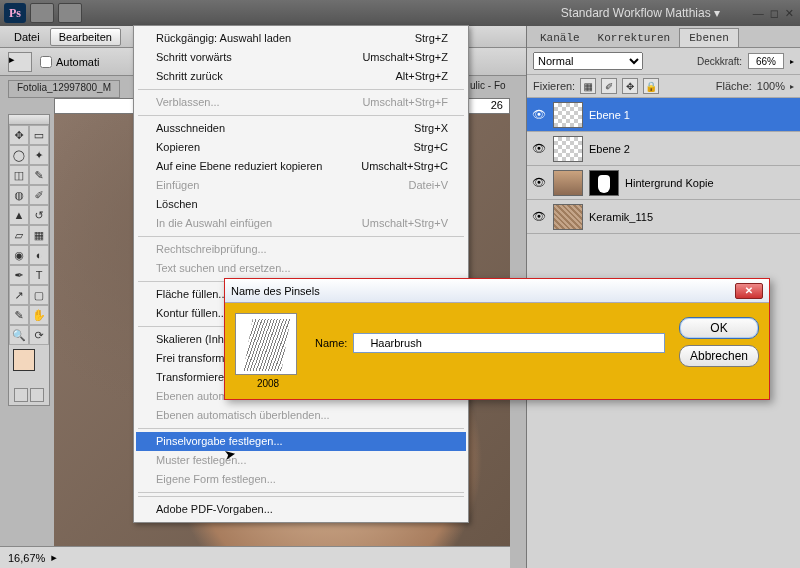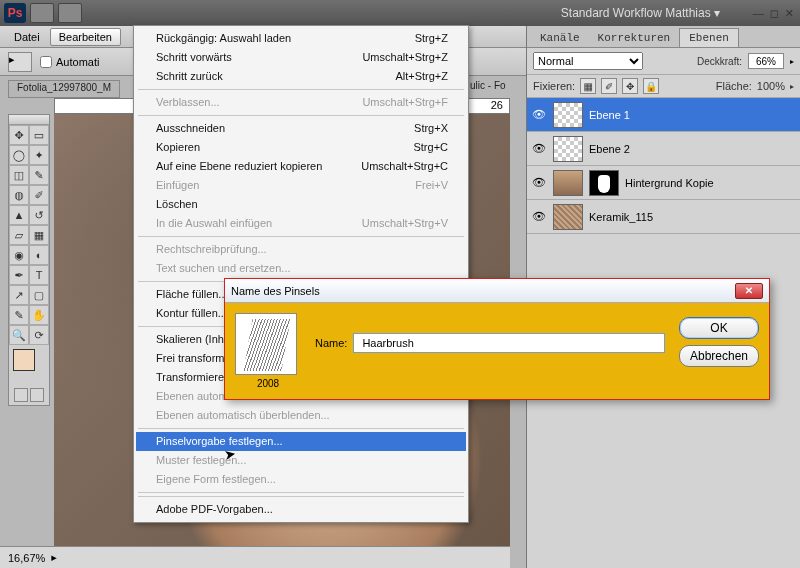--- a/index.html
+++ b/index.html
@@ -1,19 +1,19 @@
 <!DOCTYPE html>
 <html><head>
 <meta charset="utf-8">
 <style>
 * { margin: 0; padding: 0; box-sizing: border-box; font-family: "Segoe UI", Tahoma, sans-serif; font-size: 11px; }
 body { background: #b8b8b8; width: 800px; height: 568px; overflow: hidden; position: relative; }
 
 .titlebar { height: 26px; background: linear-gradient(#6f6f6f,#535353); display: flex; align-items: center; padding: 2px 4px; gap: 4px; }
-.titlebar .app-icon { width: 22px; height: 20px; background: #0a2e52; color: #ef4444; display: flex; align-items: center; justify-content: center; font-weight: bold; border-radius: 3px; font-size: 12px; }
+.titlebar .app-icon { width: 22px; height: 20px; background: #0a2e52; color: #f9a8d4; display: flex; align-items: center; justify-content: center; font-weight: bold; border-radius: 3px; font-size: 12px; font-family: Liberation Serif, serif; }
 .titlebar .tb-btn { width: 24px; height: 20px; background: #888; border: 1px solid #444; border-radius: 2px; }
 .titlebar .dropdown { position: absolute; right: 80px; color: #ddd; font-size: 12px; }
 .titlebar .win-controls { position: absolute; right: 6px; display: flex; gap: 6px; color: #333; font-size: 13px; }
 
 .menubar { height: 22px; background: linear-gradient(#d9d9d9,#c5c5c5); display: flex; align-items: center; padding: 0 6px; gap: 2px; border-bottom: 1px solid #888; }
 .menubar .menu-item { padding: 2px 8px; border-radius: 2px; cursor: default; }
 .menubar .menu-item.active { background: linear-gradient(#fff,#dcdcdc); border: 1px solid #888; }
 
 .options-bar { height: 28px; background: linear-gradient(#d8d8d8,#c4c4c4); border-bottom: 1px solid #888; display: flex; align-items: center; padding: 0 8px; gap: 8px; }
 .options-bar .tool-thumb { width: 24px; height: 20px; border: 1px solid #888; background: #dcdcdc; }
@@ -73,21 +73,21 @@
 .dialog { position: absolute; left: 224px; top: 278px; width: 546px; background: #eab308; border: 1px solid #d02020; box-shadow: 3px 3px 8px rgba(0,0,0,0.35); z-index: 100; }
 .dialog .dlg-title { height: 24px; background: linear-gradient(#fff,#e2e9f4); display: flex; align-items: center; padding: 0 6px; border-bottom: 1px solid #aab; }
 .dialog .dlg-title .t { flex: 1; font-size: 11px; }
 .dialog .dlg-title .close { width: 28px; height: 16px; background: linear-gradient(#e88,#c33); border: 1px solid #822; border-radius: 2px; color: #fff; display:flex; align-items:center; justify-content:center; font-size: 10px; font-weight: bold; }
 .dialog .dlg-body { padding: 10px; display: flex; gap: 14px; align-items: flex-start; }
 .dialog .preview { width: 66px; }
 .dialog .preview .pv-img { width: 62px; height: 62px; border: 1px solid #888; background: #fff; position: relative; overflow: hidden; }
 .dialog .preview .pv-img::after { content:""; position:absolute; left:12px; top:5px; width:38px; height:52px; background: repeating-linear-gradient(100deg, rgba(60,60,60,0.65) 0 1px, transparent 1px 3px); transform: skewX(-10deg); }
 .dialog .preview .pv-cap { text-align: center; font-size: 10px; margin-top: 3px; }
 .dialog .name-row { display: flex; align-items: center; gap: 6px; flex: 1; margin-top: 20px; }
-.dialog .name-row input { flex: 1; height: 20px; border: 1px solid #7a9ac7; padding: 0 8px; font-size: 11px; }
+.dialog .name-row input { flex: 1; height: 20px; border: 1px solid #7a9ac7; padding: 0 16px; font-size: 11px; }
 .dialog .btns { display: flex; flex-direction: column; gap: 6px; margin-top: 4px; }
 .dialog .btns button { width: 80px; height: 22px; border: 1px solid #7a7a7a; background: linear-gradient(#fdfdfd,#e4e4e4); border-radius: 10px; font-size: 12px; }
 .dialog .btns button.primary { border: 1px solid #3a6db0; box-shadow: 0 0 0 1px #aecdf3 inset; }
 
 .statusbar { position:absolute; left:0; bottom:0; height:22px; width:510px; background:#d8d8d8; border-top:1px solid #888; display:flex; align-items:center; padding:0 8px; font-size:11px; }
 </style>
 </head>
 <body>
 
 <div class="titlebar">
@@ -209,21 +209,21 @@
     <div class="mi">
       <span>Kopieren</span>
       <span class="sc">Strg+C</span>
     </div>
     <div class="mi">
       <span>Auf eine Ebene reduziert kopieren</span>
       <span class="sc">Umschalt+Strg+C</span>
     </div>
     <div class="mi disabled">
       <span>Einfügen</span>
-      <span class="sc">Frei+V</span>
+      <span class="sc">Datei+V</span>
     </div>
     <div class="mi">
       <span>Löschen</span>
     </div>
     <div class="mi disabled">
       <span>In die Auswahl einfügen</span>
       <span class="sc">Umschalt+Strg+V</span>
     </div>
     <div class="sep"></div>
     <div class="mi disabled">

